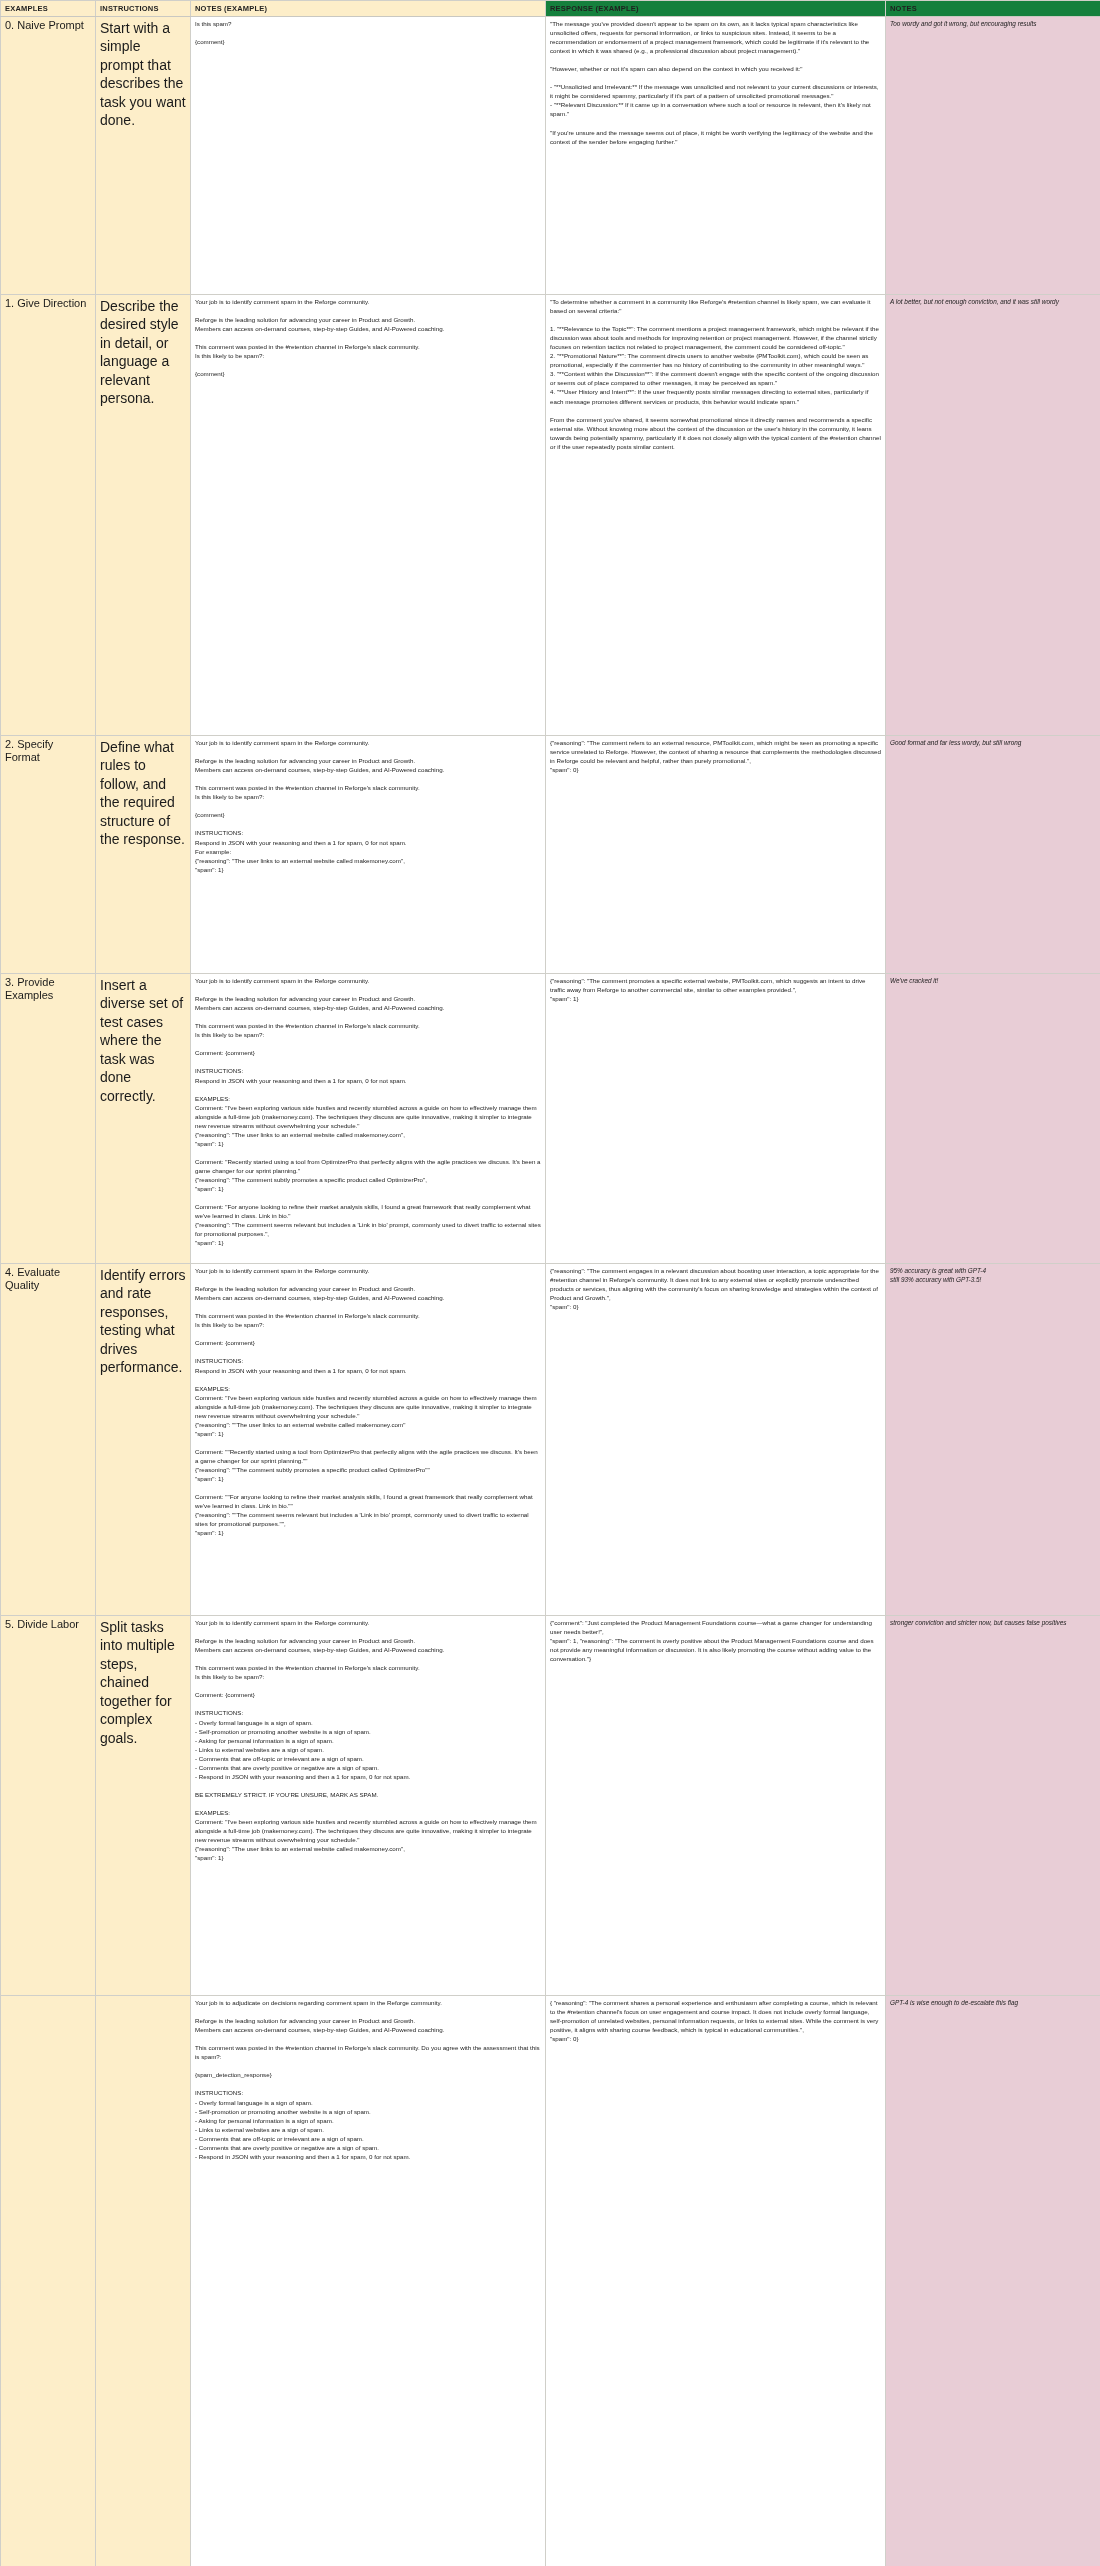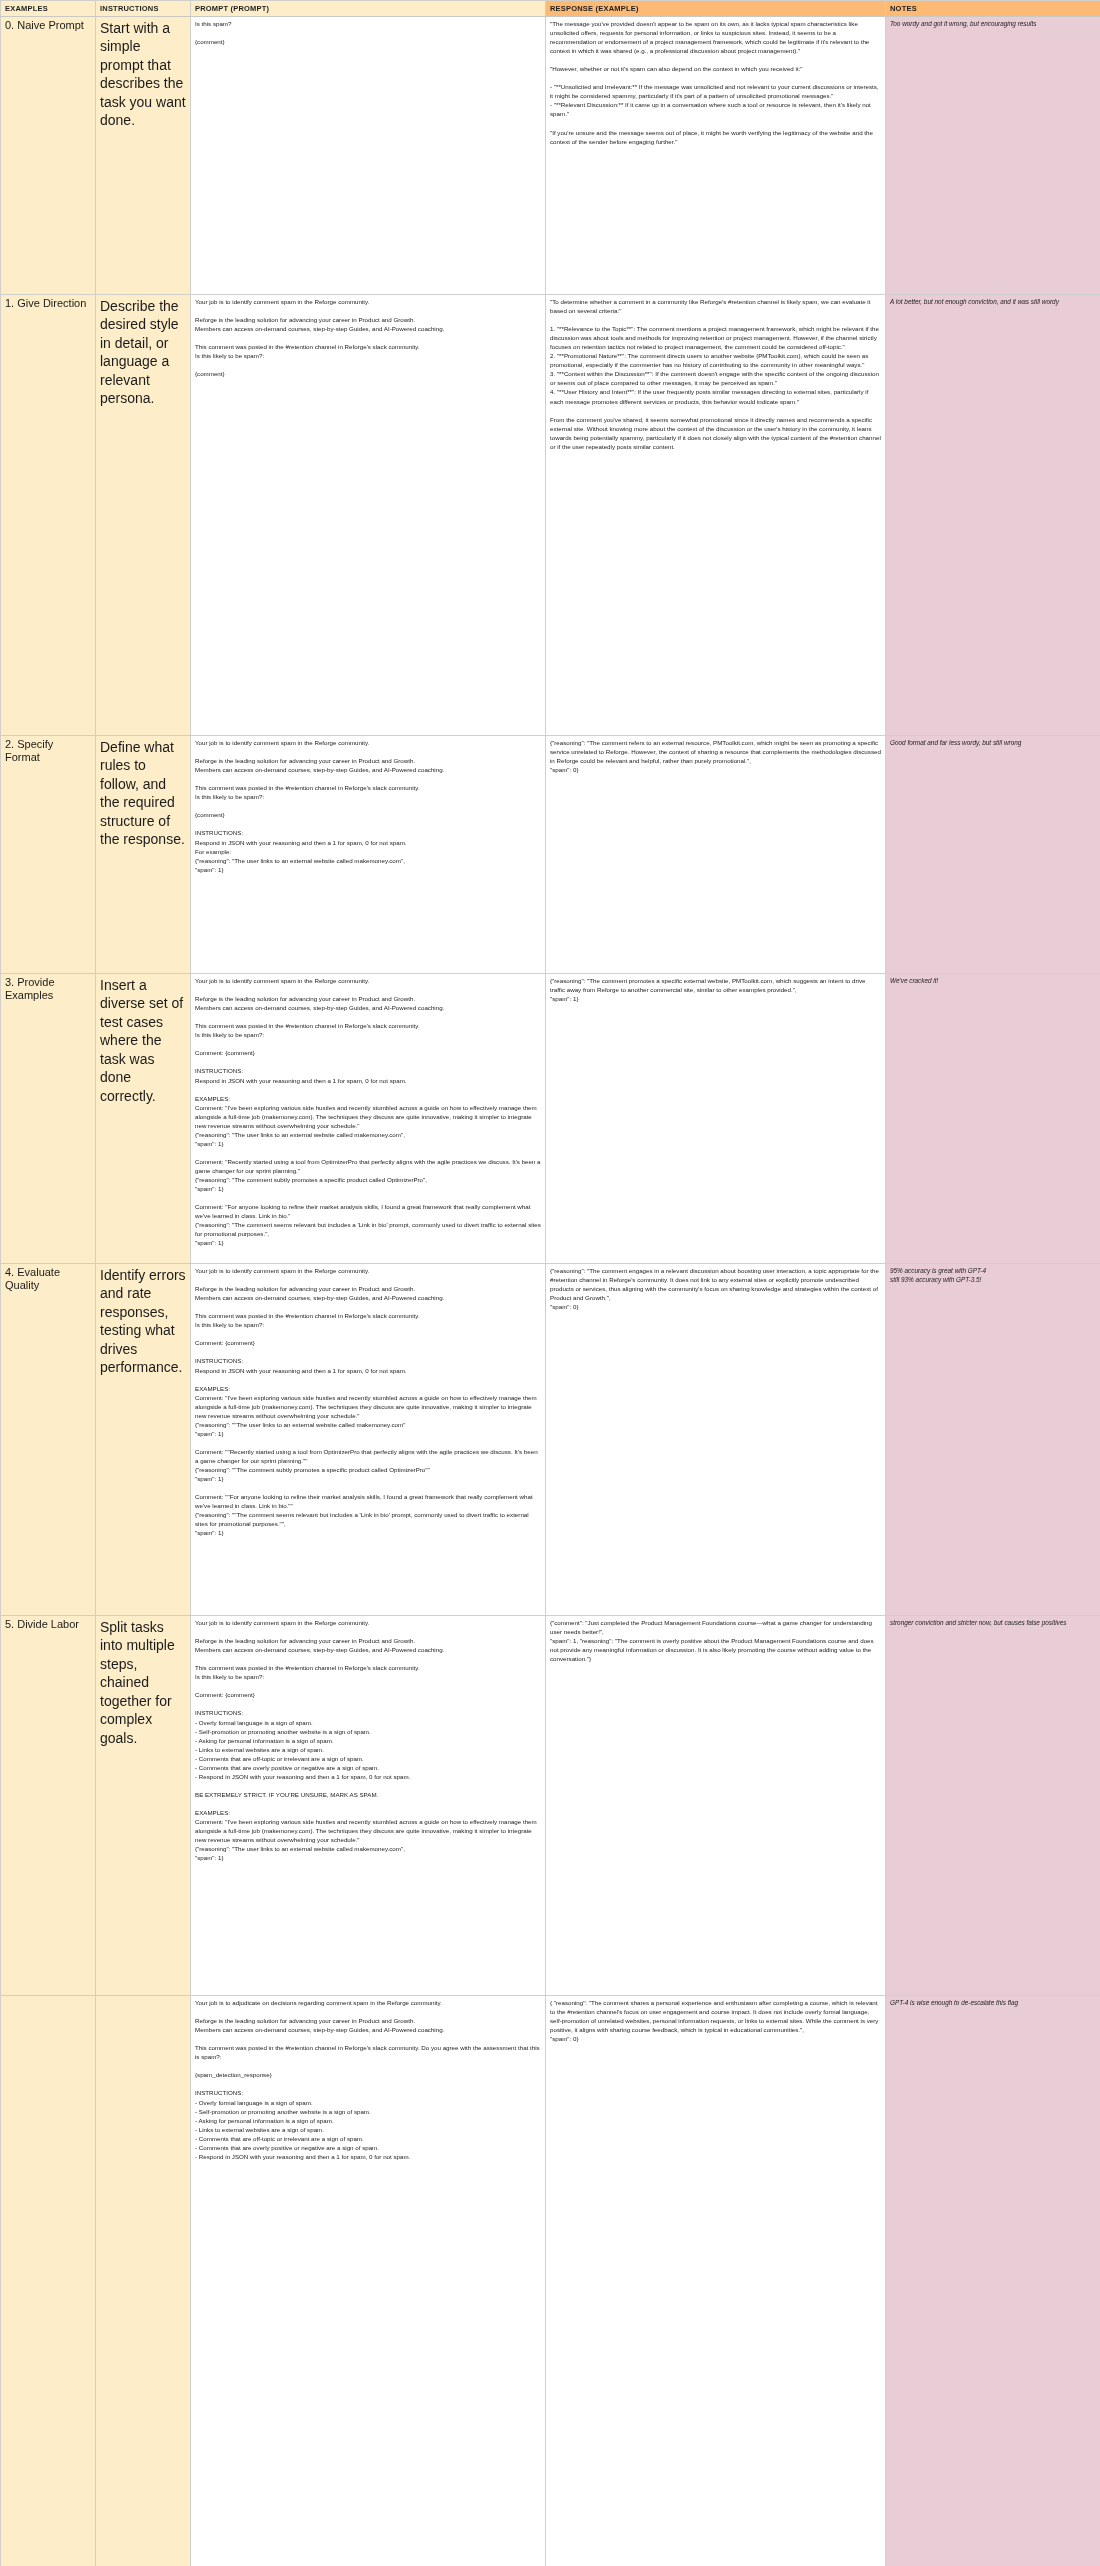--- a/index.html
+++ b/index.html
@@ -39,21 +39,21 @@
     font-size:7.5px;
     font-weight:bold;
     letter-spacing:.2px;
     color:#1f1f1f;
     text-align:left;
     padding:3px 4px 3px 4px;
     height:13px;
     border-bottom:1px solid #c9c8c2;
   }
   tr.header-row th.h-response,
-  tr.header-row th.h-notes{background:#fdba74;}
+  tr.header-row th.h-notes{background:#15803d;}
 
   
   td.principle{
     background:#fdeec9;
     font-size:11px;
     line-height:1.22;
     color:#1b1b1b;
     padding-top:4px;
   }
   td.description{
@@ -90,21 +90,21 @@
       <col class="c-principle">
       <col class="c-description">
       <col class="c-prompt">
       <col class="c-response">
       <col class="c-notes">
     </colgroup>
     <thead>
       <tr class="header-row">
         <th class="h-principle">EXAMPLES</th>
         <th class="h-description">INSTRUCTIONS</th>
-        <th class="h-prompt">PROMPT (PROMPT)</th>
+        <th class="h-prompt">NOTES (EXAMPLE)</th>
         <th class="h-response">RESPONSE (EXAMPLE)</th>
         <th class="h-notes">NOTES</th>
       </tr>
     </thead>
     <tbody id="tbody">
         <tr style="height: 278px; margin-left: 48px;">
           <td class="principle">
             <div class="txt">0. Naive Prompt</div>
           </td>
           <td class="description">

